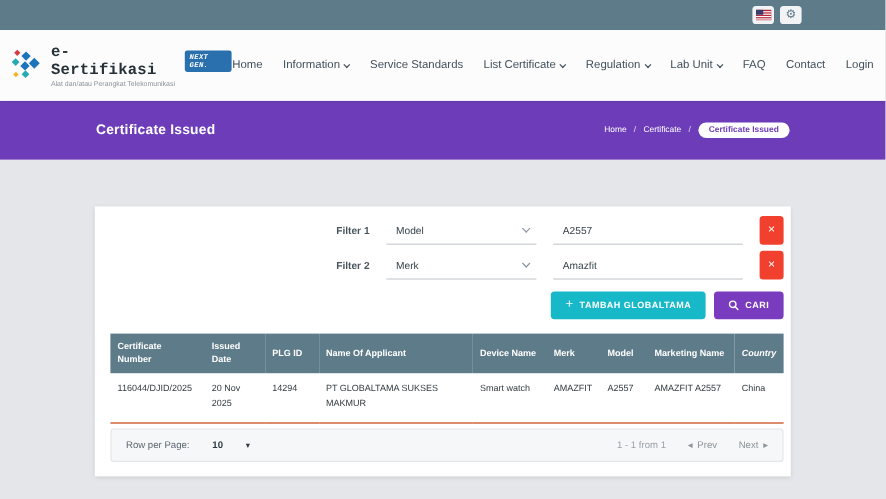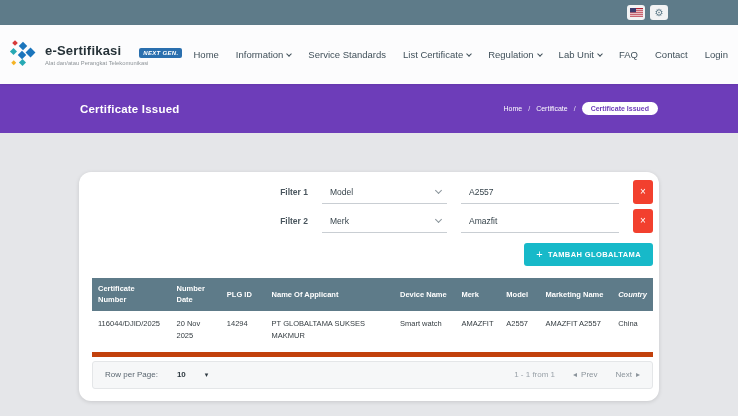--- a/index.html
+++ b/index.html
@@ -7,58 +7,58 @@
   body { font-family:"Liberation Sans", sans-serif; background:#e5e6e9; color:#3a4a52; }
 
   
   .topbar { height:25px; background:#5e7b89; display:flex; align-items:center; justify-content:flex-end; padding-right:70px; gap:5px; }
   .tb-btn { width:18px; height:15px; background:#f2f3f4; border:none; border-radius:3px; display:flex; align-items:center; justify-content:center; cursor:pointer; padding:0; }
   .tb-btn .gear { font-size:10px; line-height:1; color:#5e7b89; }
 
   
   .navbar { height:59px; background:#fcfcfd; display:flex; align-items:center; padding:0 10px 0 8px; box-shadow:0 1px 2px rgba(0,0,0,.08); position:relative; z-index:2; }
   .brand { display:flex; align-items:center; gap:7px; cursor:pointer; }
-  .brand-row { display:flex; align-items:flex-end; gap:18px; }
+  .brand-row { display:flex; align-items:center; gap:18px;font-family:Liberation Mono, monospace; }
   .brand-title { font-size:13px; font-weight:bold; color:#263238; letter-spacing:.2px; }
   .badge { background:#2a6fae; color:#fff; font-size:6px; font-weight:bold; font-style:italic; padding:2px 4px; border-radius:2px; letter-spacing:.3px; }
   .brand-sub { font-size:5.8px; color:#8d9398; margin-top:2px; }
   .nav { margin-left:auto; display:flex; align-items:center; gap:17px; font-size:9.5px; color:#40505a; }
   .nav a { text-decoration:none; color:inherit; display:flex; align-items:center; cursor:pointer; white-space:nowrap; }
   .chev { width:4px; height:4px; border-right:1.2px solid #40505a; border-bottom:1.2px solid #40505a; transform:rotate(45deg); display:inline-block; margin-left:4px; margin-top:-2px; }
 
   
   .banner { height:49px; background:#6d3db9; display:flex; align-items:center; justify-content:space-between; padding:0 80px; }
   .banner-title { color:#fff; font-size:11.5px; font-weight:600; letter-spacing:.2px; }
   .breadcrumb { display:flex; align-items:center; gap:6px; font-size:7px; color:#fff; }
   .breadcrumb a { color:#fff; text-decoration:none; cursor:pointer; }
   .crumb-sep { opacity:.85; }
   .crumb-pill { background:#fff; color:#6d3db9; font-weight:bold; padding:3px 9px; border-radius:9px; }
 
   
-  .card { width:580px; margin:39px auto 0; background:#fff; border-radius:12px; box-shadow:0 1px 4px rgba(0,0,0,.13); padding:8px 6px 12px 13px; }
+  .card { width:580px; margin:39px auto 0; background:#fff; border-radius:0; box-shadow:0 1px 4px rgba(0,0,0,.13); padding:8px 6px 12px 13px; }
 
   
   .filter-row { display:flex; align-items:center; justify-content:flex-end; gap:14px; margin-bottom:5px; }
   .filter-label { font-size:8.5px; color:#4a565e; font-weight:600; }
   .filter-select { width:125px; border-bottom:1px solid #c9ced3; display:flex; align-items:center; justify-content:space-between; padding:6px 6px 6px 8px; font-size:8.5px; color:#37444c; cursor:pointer; }
   .sel-chev { width:5px; height:5px; border-right:1.2px solid #8a949b; border-bottom:1.2px solid #8a949b; transform:rotate(45deg); margin-top:-3px; }
   .filter-input { width:158px; border:none; border-bottom:1px solid #c9ced3; padding:6px 4px 6px 8px; font-size:8.5px; color:#37444c; font-family:"Liberation Sans", sans-serif; outline:none; }
   .filter-x { width:20px; height:24px; background:#f2402e; color:#fff; border:none; border-radius:3px; font-size:10px; line-height:1; cursor:pointer; }
 
   
   .actions { display:flex; justify-content:flex-end; gap:7px; margin:10px 0 12px; }
   .btn { border:none; border-radius:3px; color:#fff; font-size:7.5px; font-weight:bold; letter-spacing:.4px; display:flex; align-items:center; gap:5px; padding:0 12px; height:23px; cursor:pointer; font-family:"Liberation Sans", sans-serif; }
   .btn-teal { background:#17b9c9; }
   .btn-purple { background:#7a3cbe; }
   .plus { font-size:11px; font-weight:normal; margin-top:-1px; }
 
   
   table { width:100%; border-collapse:collapse; }
   thead th { background:#5e7b89; color:#fff; font-size:7.5px; font-weight:600; text-align:left; padding:5px 6px; line-height:1.5; vertical-align:middle; }
-  tbody td { font-size:7.5px; color:#333b40; padding:7px 6px 10px; vertical-align:top; line-height:1.6; border-bottom:5px solid #c2410c;margin-left:48px; }
+  tbody td { font-size:7.5px; color:#333b40; padding:7px 6px 10px; vertical-align:top; line-height:1.6; border-bottom:1px solid #c2410c;margin-left:48px; }
   th:nth-child(1){width:14%;} th:nth-child(2){width:9%;} th:nth-child(3){width:8%;}
   th:nth-child(4){width:23%;} th:nth-child(5){width:11%;margin-left:22px;} th:nth-child(6){width:8%;}
   th:nth-child(7){width:7%;} th:nth-child(8){width:13%;} th:nth-child(9){width:7%;font-style:italic;}
 
   
   .pager { margin-top:4px; background:#f6f7f8; border:1px solid #e4e6e8; border-radius:3px; height:28px; display:flex; align-items:center; padding:0 12px; font-size:8px; color:#5a6670; }
   .rpp { display:flex; align-items:center; gap:19px; }
   .rpp-value { font-weight:bold; color:#2f3a41; cursor:pointer; }
   .rpp-caret { font-size:7px; color:#2f3a41; }
   .pager-right { margin-left:auto; display:flex; align-items:center; gap:18px; color:#9aa2a9; }
@@ -159,27 +159,34 @@
     </div>
     <input class="filter-input" value="Amazfit" style="">
     <button class="filter-x"><span>×</span></button>
   </div>
 
   <div class="actions">
     <button class="btn btn-teal">
       <span class="plus">+</span>
       <span>TAMBAH GLOBALTAMA</span>
     </button>
+    <button class="btn btn-purple">
+      <svg width="9" height="9" viewBox="0 0 10 10">
+        <circle cx="4" cy="4" r="3" fill="none" stroke="#fff" stroke-width="1.3"></circle>
+        <line x1="6.3" y1="6.3" x2="9.2" y2="9.2" stroke="#fff" stroke-width="1.3"></line>
+      </svg>
+      <span>CARI</span>
+    </button>
   </div>
 
   <table>
     <thead>
       <tr>
         <th>Certificate Number</th>
-        <th>Number Date</th>
+        <th>Issued Date</th>
         <th>PLG ID</th>
         <th>Name Of Applicant</th>
         <th>Device Name</th>
         <th>Merk</th>
         <th>Model</th>
         <th>Marketing Name</th>
         <th>Country</th>
       </tr>
     </thead>
     <tbody>

